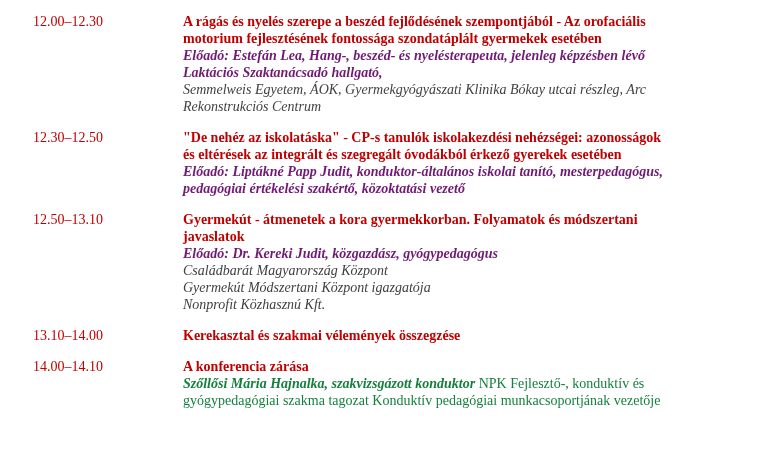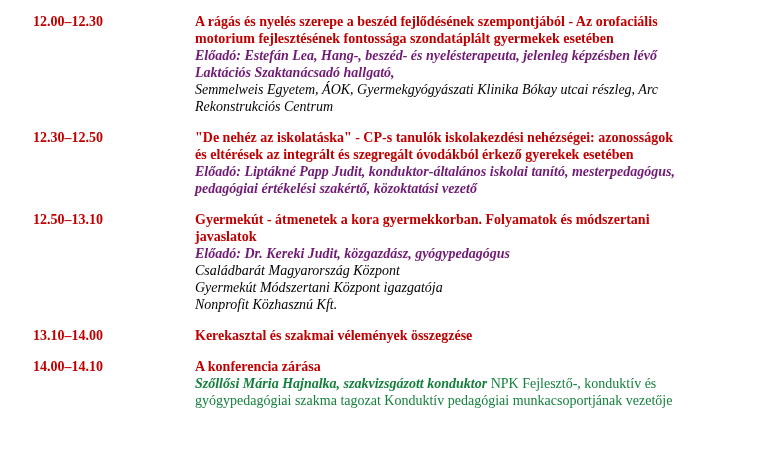--- a/index.html
+++ b/index.html
@@ -21,39 +21,38 @@
     background: #ffffff;
   }
   .row {
     display: flex;
     align-items: flex-start;
     margin-bottom: 14px;
   }
   .time {
     flex: 0 0 150px;
     width: 150px;
-    font-weight: bold;
+    font-weight: normal;
     color: #c00000;
   }
   .content {
     width: 493px;
-    margin-left: 12px;
   }
   .title {
     font-weight: bold;
     color: #c00000;
   }
   .speaker {
     font-weight: bold;
     font-style: italic;
     color: #701a75;
   }
   .affiliation {
     font-style: italic;
-    color: #000000;
+    color: #404040;
   }
   .mixed-line {
     color: #15803d;
   }
   .mixed-line .bold-part {
     font-weight: bold;
     font-style: italic;
   }
   .mixed-line .rest-part {
     font-weight: normal;

